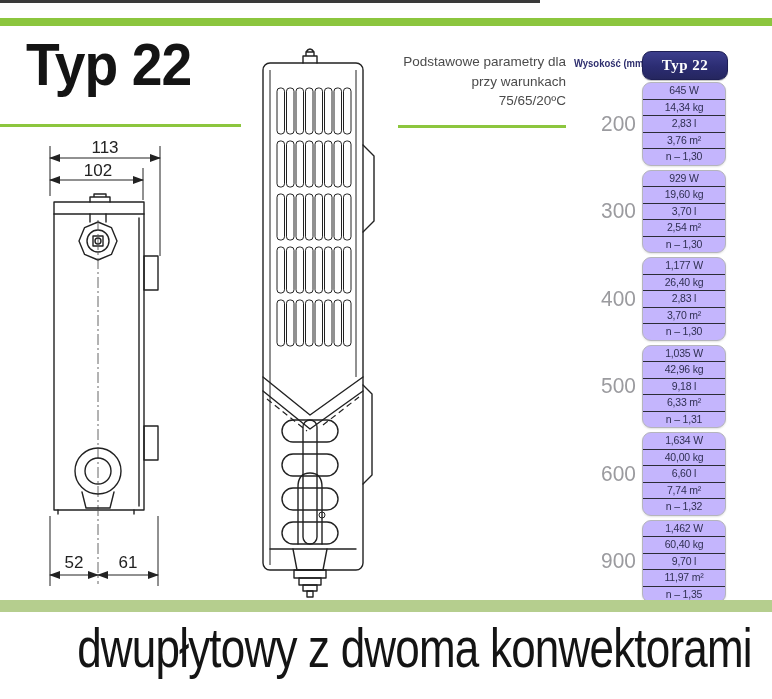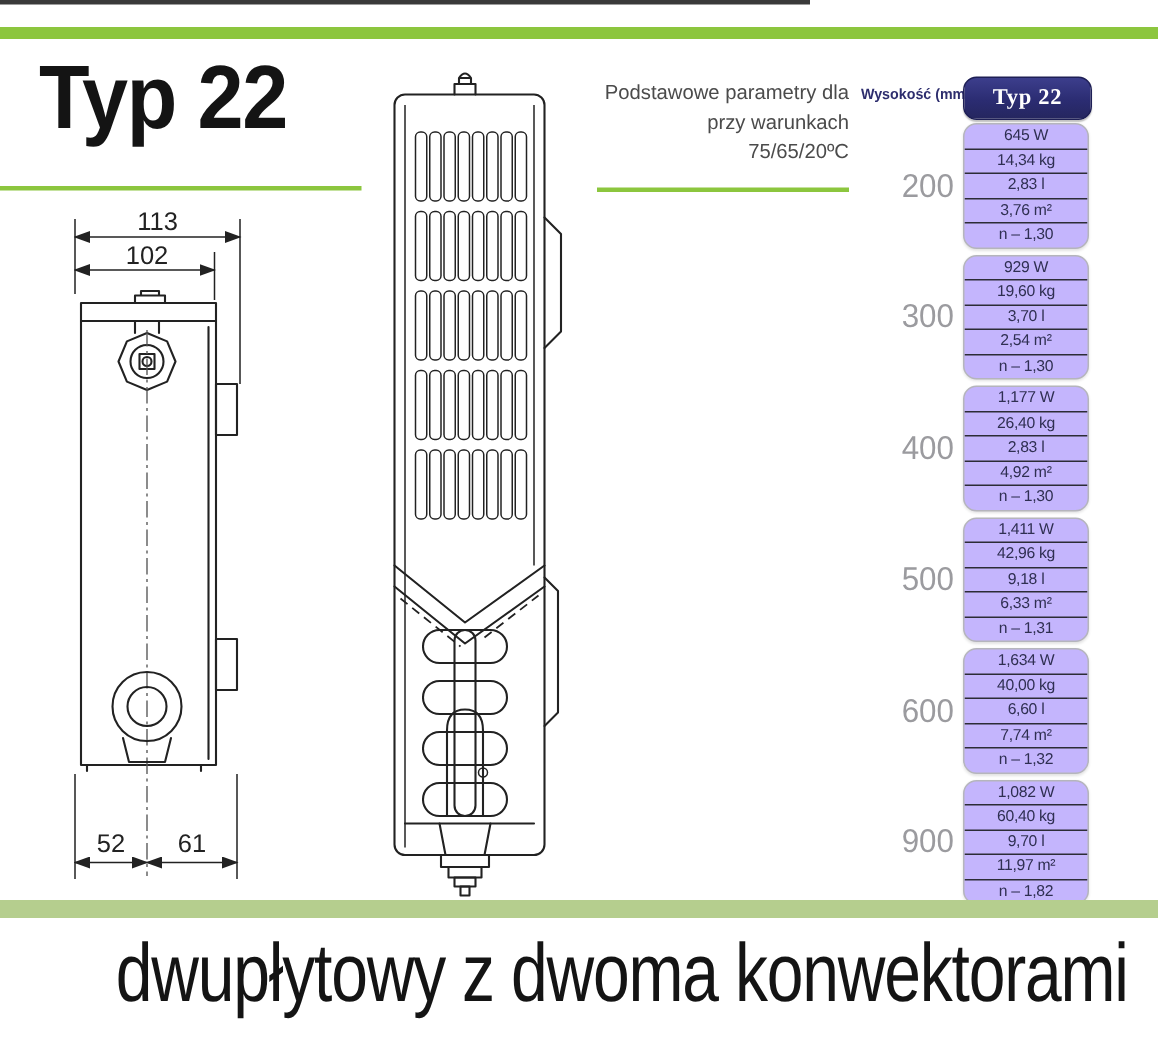--- a/index.html
+++ b/index.html
@@ -221,50 +221,50 @@
         <div class="cell">2,54 m²</div>
         <div class="cell">n – 1,30</div>
       </div>
     </div>
     <div class="group-row">
       <div class="group-height">400</div>
       <div class="group-box">
         <div class="cell">1,177 W</div>
         <div class="cell">26,40 kg</div>
         <div class="cell">2,83 l</div>
-        <div class="cell">4,92 m²</div>
+        <div class="cell">3,70 m²</div>
         <div class="cell">n – 1,30</div>
       </div>
     </div>
     <div class="group-row">
       <div class="group-height">500</div>
       <div class="group-box">
-        <div class="cell">1,411 W</div>
+        <div class="cell">1,035 W</div>
         <div class="cell">42,96 kg</div>
         <div class="cell">9,18 l</div>
         <div class="cell">6,33 m²</div>
         <div class="cell">n – 1,31</div>
       </div>
     </div>
     <div class="group-row">
       <div class="group-height">600</div>
       <div class="group-box">
         <div class="cell">1,634 W</div>
         <div class="cell">40,00 kg</div>
         <div class="cell">6,60 l</div>
         <div class="cell">7,74 m²</div>
         <div class="cell">n – 1,32</div>
       </div>
     </div>
     <div class="group-row">
       <div class="group-height">900</div>
       <div class="group-box">
-        <div class="cell">1,082 W</div>
+        <div class="cell">1,462 W</div>
         <div class="cell">60,40 kg</div>
         <div class="cell">9,70 l</div>
         <div class="cell">11,97 m²</div>
-        <div class="cell">n – 1,82</div>
+        <div class="cell">n – 1,35</div>
       </div>
     </div>
   </div>
 
 <div class="abs bar-bottom"></div>
 <div class="abs footer-title">dwupłytowy z dwoma konwektorami</div>
 
 </body></html>

